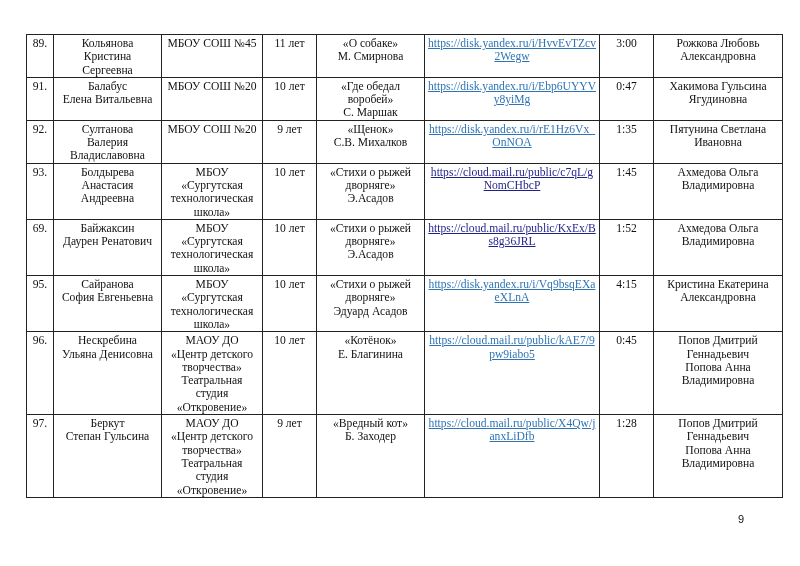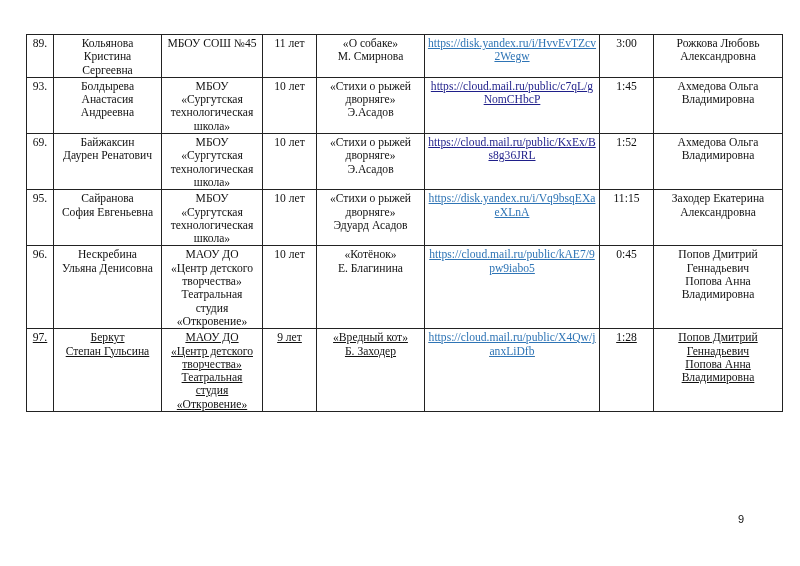--- a/index.html
+++ b/index.html
@@ -41,20 +41,48 @@
 Сергеевна</td>
     <td class="multiline">МБОУ СОШ №45</td>
     <td>11 лет</td>
     <td class="multiline">«О собаке»
 М. Смирнова</td>
     <td><a class="link light" href="#">https://disk.yandex.ru/i/HvvEvTZcv2Wegw</a></td>
     <td>3:00</td>
     <td class="multiline">Рожкова Любовь
 Александровна</td>
   </tr>
+        <tr style="height: 41px;">
+    <td class="num">91.</td>
+    <td class="multiline">Балабус
+Елена Витальевна</td>
+    <td class="multiline">МБОУ СОШ №20</td>
+    <td>10 лет</td>
+    <td class="multiline">«Где обедал
+воробей»
+С. Маршак</td>
+    <td><a class="link light" href="#">https://disk.yandex.ru/i/Ebp6UYYVy8yiMg</a></td>
+    <td>0:47</td>
+    <td class="multiline">Хакимова Гульсина
+Ягудиновна</td>
+  </tr>
+        <tr style="height: 40px;">
+    <td class="num">92.</td>
+    <td class="multiline">Султанова
+Валерия
+Владиславовна</td>
+    <td class="multiline">МБОУ СОШ №20</td>
+    <td>9 лет</td>
+    <td class="multiline">«Щенок»
+С.В. Михалков</td>
+    <td><a class="link light" href="#">https://disk.yandex.ru/i/rE1Hz6Vx_OnNOA</a></td>
+    <td>1:35</td>
+    <td class="multiline">Пятунина Светлана
+Ивановна</td>
+  </tr>
         <tr style="height: 52px;">
     <td class="num">93.</td>
     <td class="multiline">Болдырева
 Анастасия
 Андреевна</td>
     <td class="multiline">МБОУ
 «Сургутская
 технологическая
 школа»</td>
     <td>10 лет</td>
@@ -89,22 +117,22 @@
 София Евгеньевна</td>
     <td class="multiline">МБОУ
 «Сургутская
 технологическая
 школа»</td>
     <td>10 лет</td>
     <td class="multiline">«Стихи о рыжей
 дворняге»
 Эдуард Асадов</td>
     <td><a class="link light" href="#">https://disk.yandex.ru/i/Vq9bsqEXaeXLnA</a></td>
-    <td>11:15</td>
-    <td class="multiline">Заходер Екатерина
+    <td>4:15</td>
+    <td class="multiline">Кристина Екатерина
 Александровна</td>
   </tr>
         <tr style="height: 80px;">
     <td class="num">96.</td>
     <td class="multiline">Нескребина
 Ульяна Денисовна</td>
     <td class="multiline">МАОУ ДО
 «Центр детского
 творчества»
 Театральная
@@ -113,21 +141,21 @@
     <td>10 лет</td>
     <td class="multiline">«Котёнок»
 Е. Благинина</td>
     <td><a class="link light" href="#">https://cloud.mail.ru/public/kAE7/9pw9iabo5</a></td>
     <td>0:45</td>
     <td class="multiline">Попов Дмитрий
 Геннадьевич
 Попова Анна
 Владимировна</td>
   </tr>
-        <tr style="height: 80px; text-decoration: underline;">
+        <tr style="height: 80px;">
     <td class="num">97.</td>
     <td class="multiline">Беркут
 Степан Гульсина</td>
     <td class="multiline">МАОУ ДО
 «Центр детского
 творчества»
 Театральная
 студия
 «Откровение»</td>
     <td>9 лет</td>

